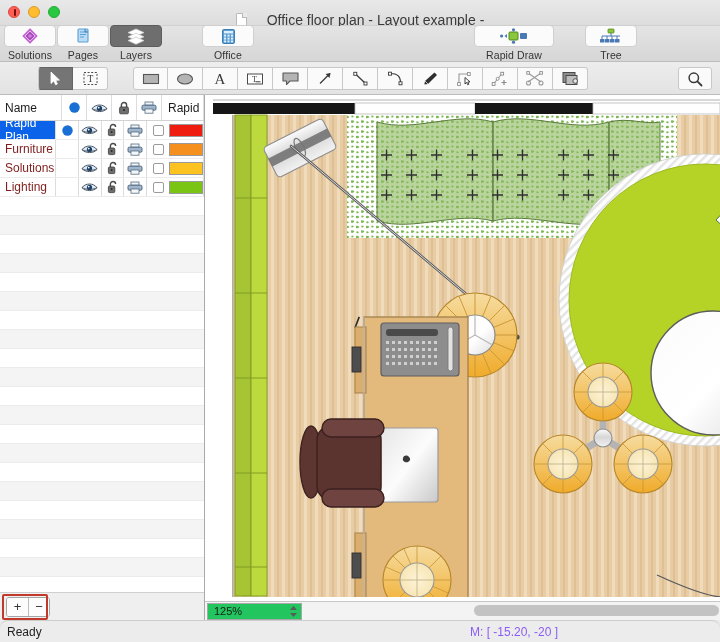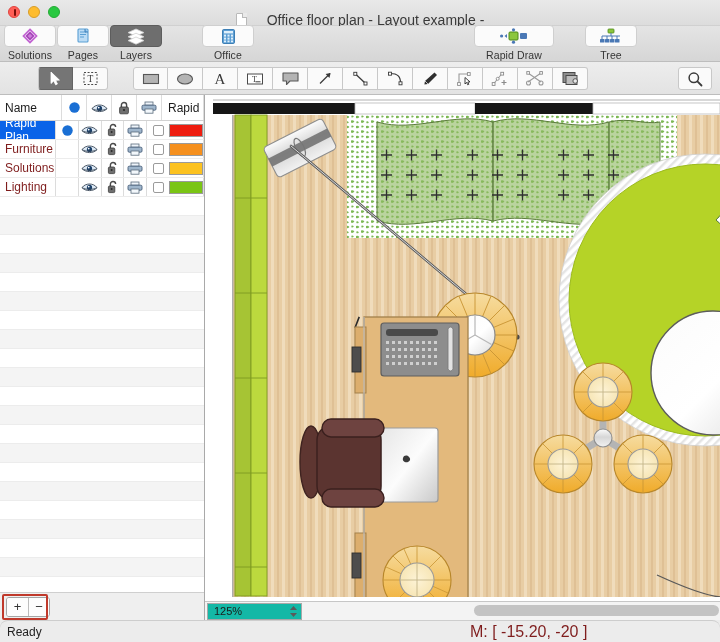--- a/index.html
+++ b/index.html
@@ -104,31 +104,31 @@
             font-size:13px; color:#333; background:#fdfdfd; }
   .pm-btn + .pm-btn { border-left:1px solid #bcbcbc; }
   .redbox { position:absolute; left:2px; top:1px; width:46px; height:26px; border:2px solid #c0392b; border-radius:2px; pointer-events:none; }
 
   
   .canvaswrap { flex:1; position:relative; background:#fff; display:flex; flex-direction:column; min-width:0; }
   .canvas-scroll { flex:1; position:relative; overflow:hidden; background:#fff; }
   .canvas-svg { position:absolute; left:0; top:0; }
   .canvas-bottom { height:19px; flex:0 0 19px; background:#f3f3f3; border-top:1px solid #c6c6c6;
                    display:flex; align-items:center; }
-  .zoombox { width:95px; height:17px; margin-left:2px; background:#14b8a6; border:1px solid #a8a8a8;
+  .zoombox { width:95px; height:17px; margin-left:2px; background:#22c55e; border:1px solid #a8a8a8;
              display:flex; align-items:center; justify-content:space-between; padding:0 3px 0 6px; font-size:11px; }
   .stepper { display:flex; flex-direction:column; align-items:center; justify-content:center; line-height:.6; color:#555; font-size:8px; }
   .hscroll { flex:1; height:19px; position:relative; }
   .hthumb { position:absolute; left:172px; top:3px; width:245px; height:11px; background:#c3c3c3; border-radius:6px; }
 
   
   .statusbar { height:22px; flex:0 0 22px; background:#ececec; border-top:1px solid #cdcdcd;
                display:flex; align-items:center; position:relative;border-radius:8px; }
   .status-ready { position:absolute; left:7px; font-size:12px; color:#222; }
-  .status-coords { position:absolute; left:470px; font-size:16px; color:#7f1d1d; }
+  .status-coords { position:absolute; left:470px; font-size:12px; color:#8b5cf6; }
   svg { display:block; }
 </style>
 </head>
 <body>
 
 <div class="app">
 
   <div class="titlebar">
     <div class="traffic">
       <div class="tl red"></div>

